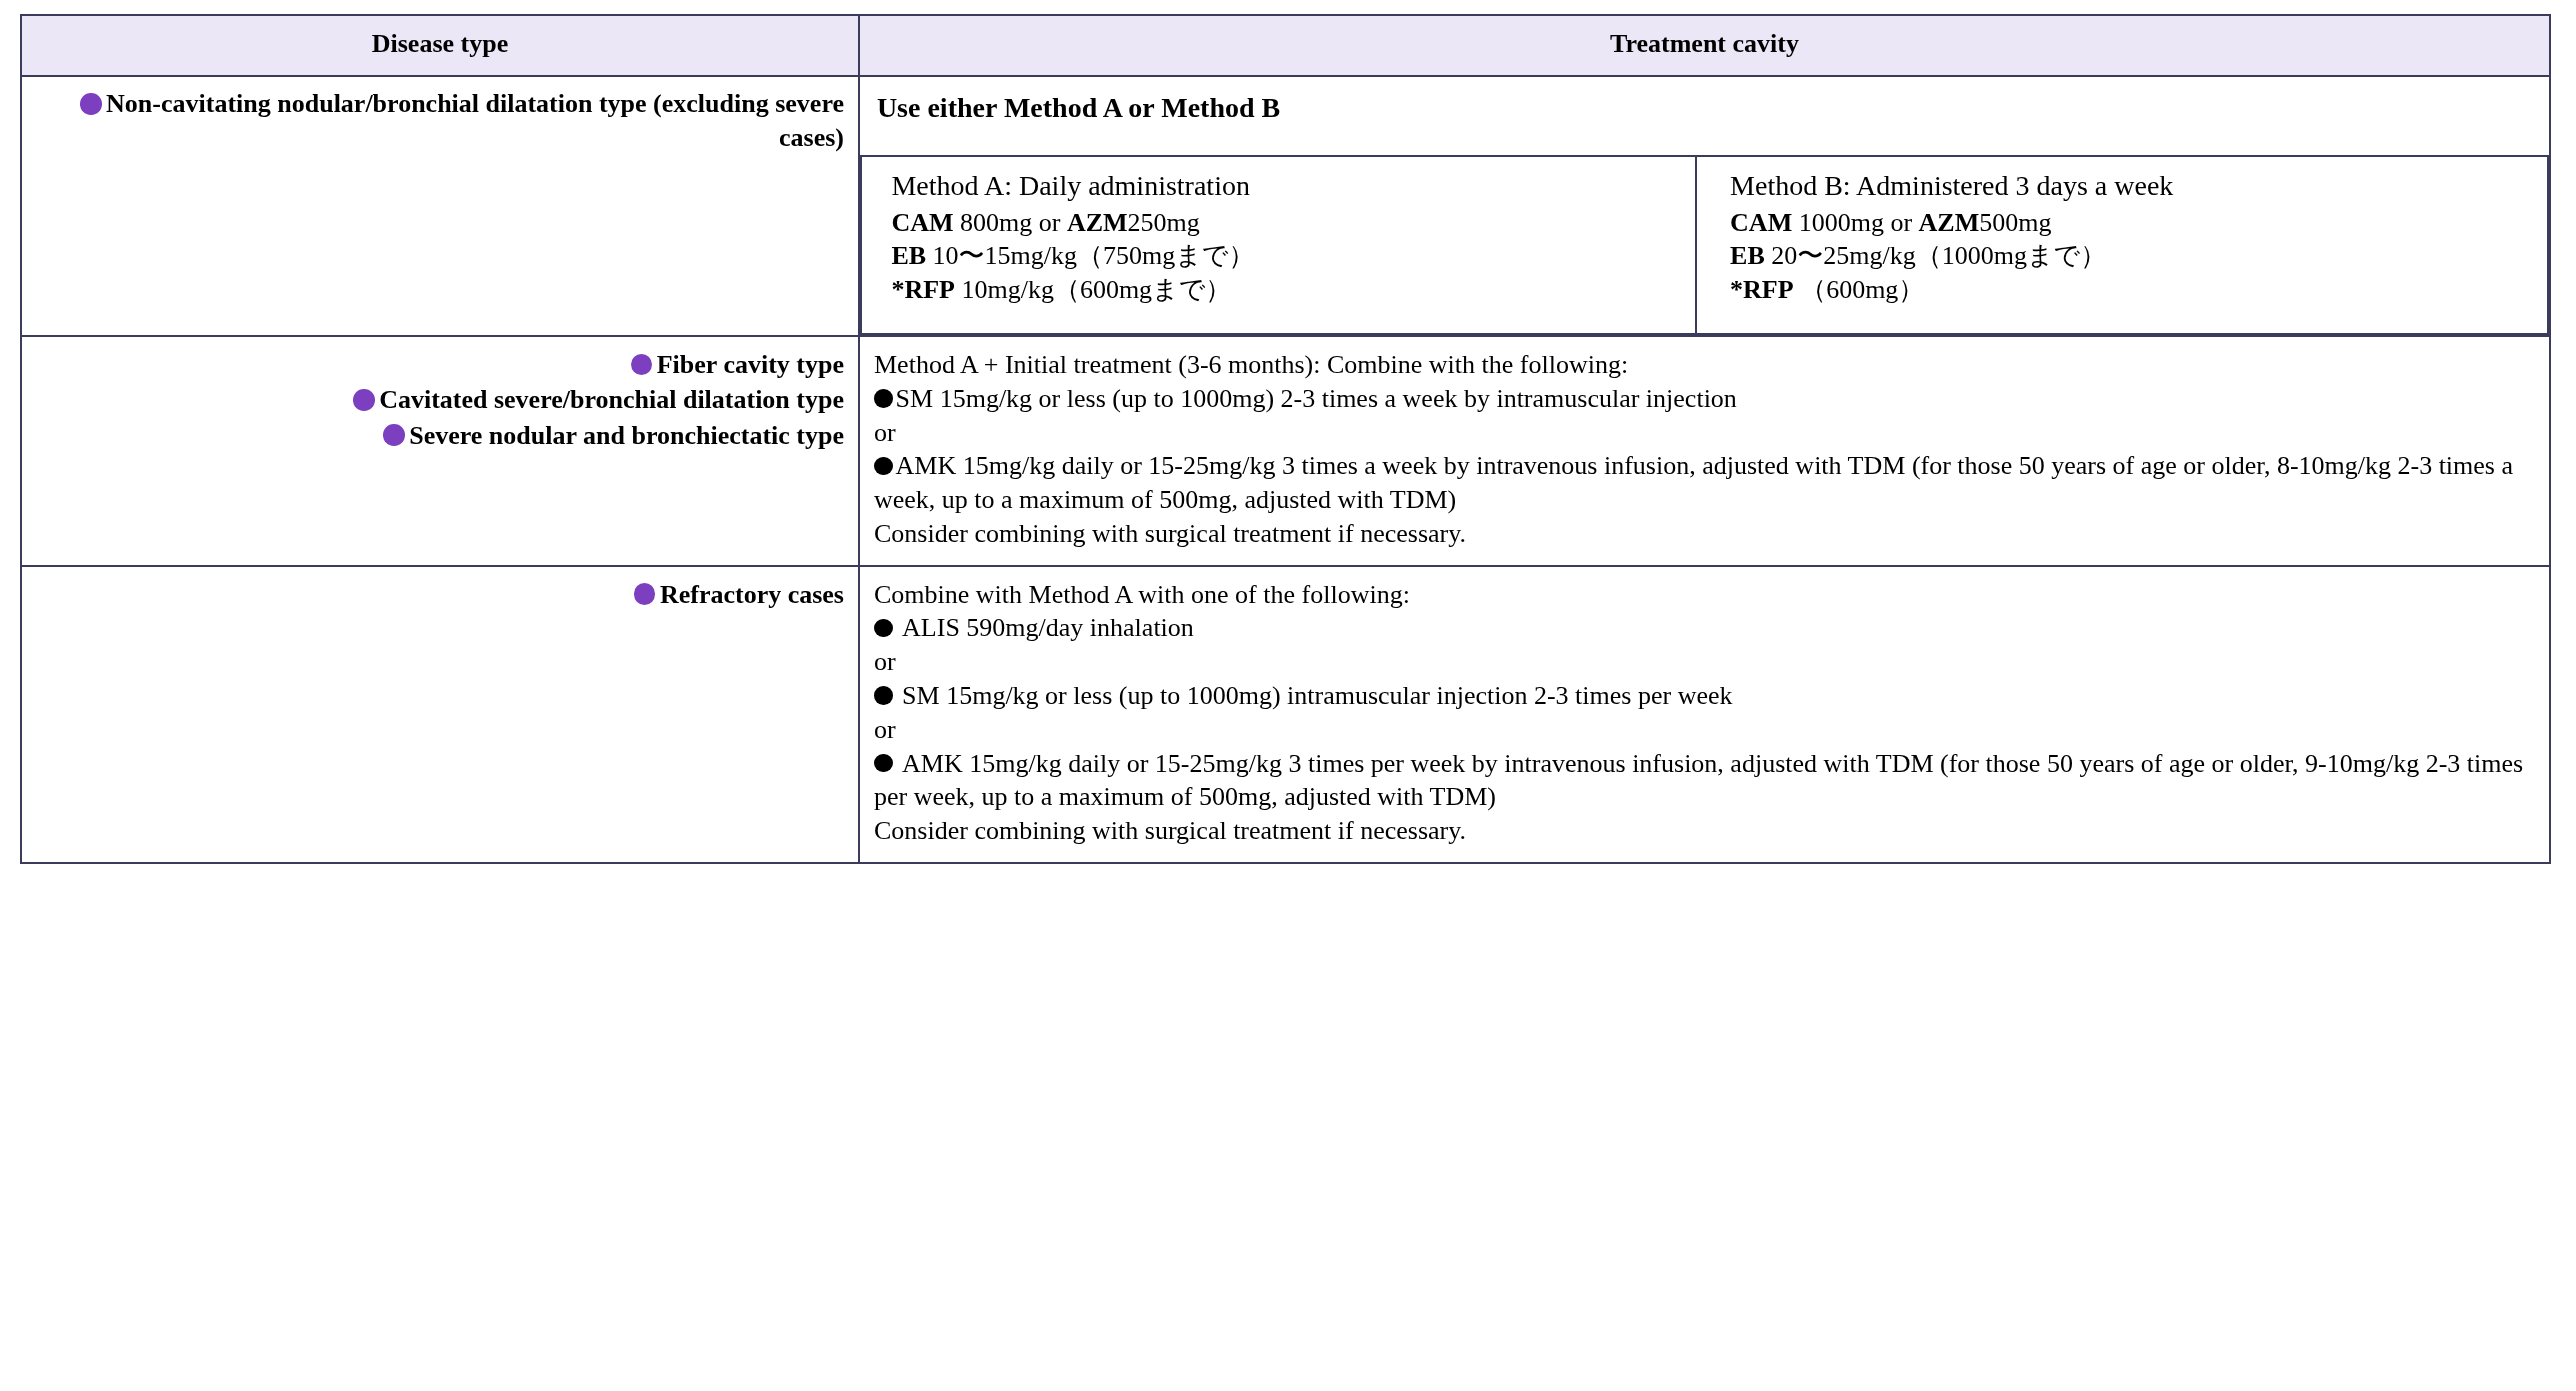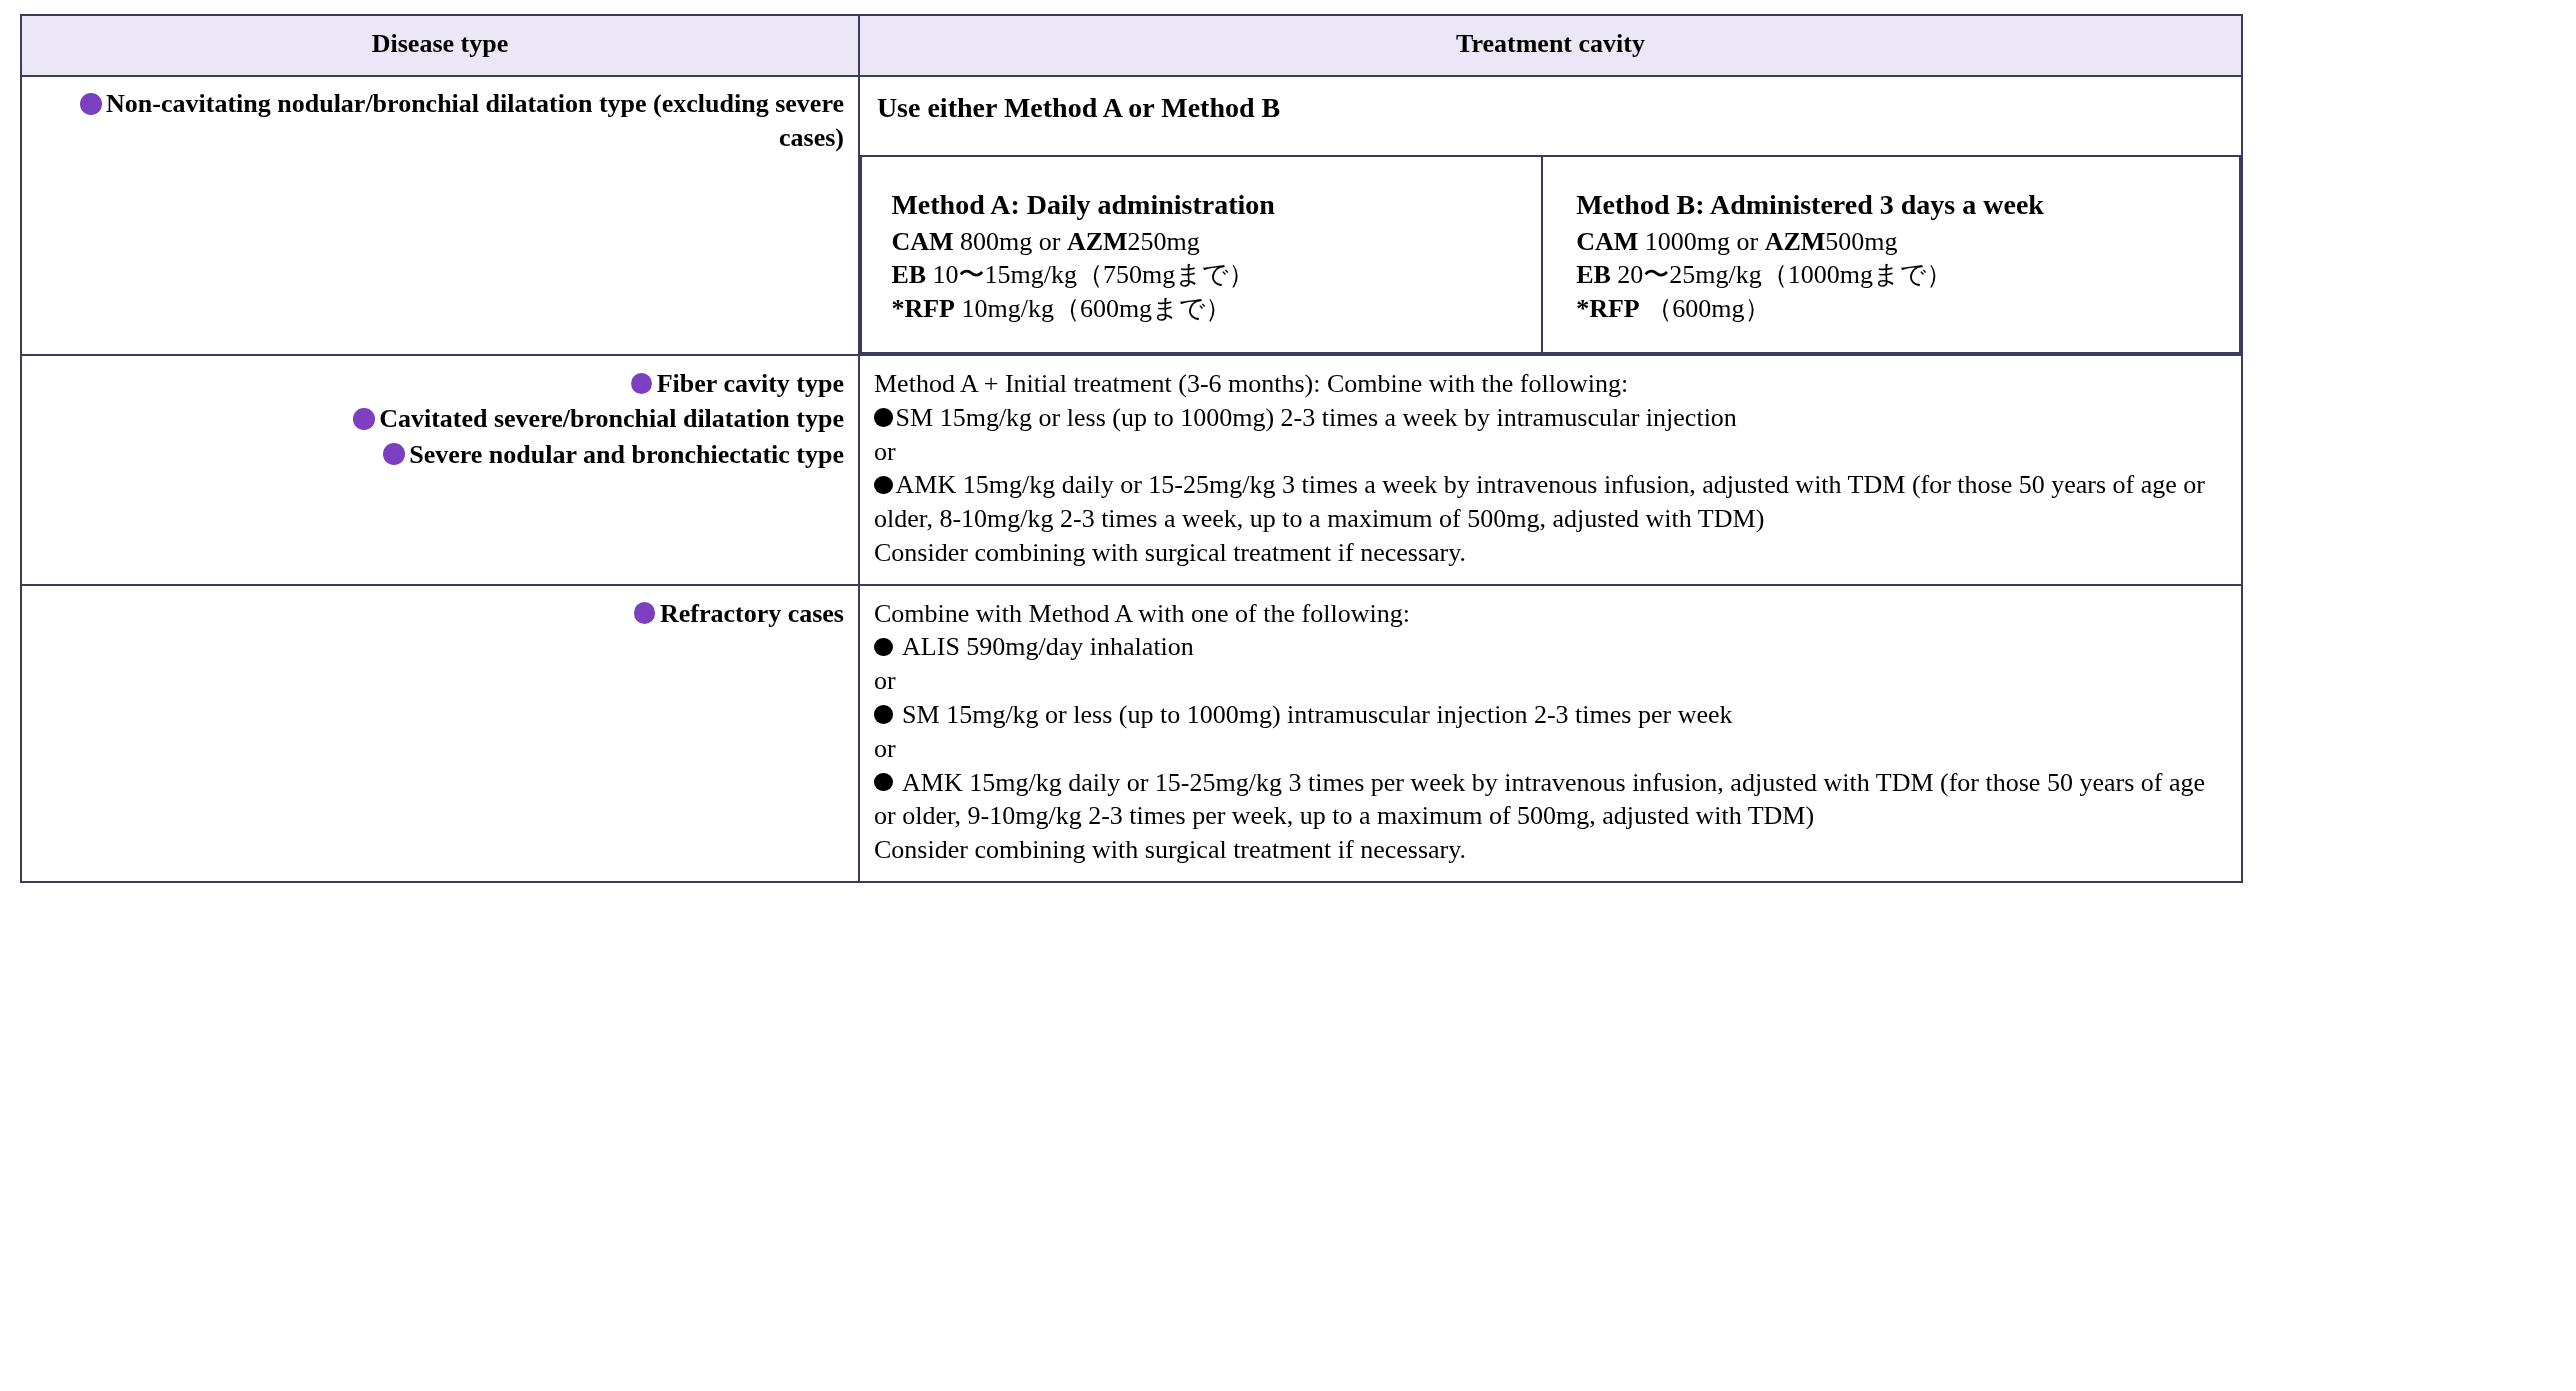--- a/index.html
+++ b/index.html
@@ -14,21 +14,21 @@
     color: #000000;
     overflow: hidden;
   }
   .sheet {
     padding: 14px 20px 0 20px;
     box-sizing: border-box;
   }
   table.reg {
     border-collapse: collapse;
     table-layout: fixed;
-    width: 2223px;
+    width: 2531px;
     border: 2.3px solid #3b3b5c;
   }
   table.reg td, table.reg th {
     border: 2.3px solid #3b3b5c;
     vertical-align: top;
     padding: 10.8px 14px 14px 14px;
     font-size: 26px;
     line-height: 1.30;
   }
   th.hdr {
@@ -80,24 +80,23 @@
   .nested td.right {
     width: 50%;
     padding-left: 33px;
   }
   .use-either {
     font-weight: bold;
     font-size: 28px;
     padding: 3.1px 0 14px 1.5px;
   }
   .method-title {
-    font-weight: bold;
+    font-weight: normal;
     font-size: 28px;
     margin-bottom: 1.5px;
-    margin-top: 19px;
   }
   .line { margin: 0; }
   .regimen-cell { font-size: 26px; line-height: 1.32; vertical-align: middle; }
   .regimen-cell p { margin: 0; }
   .big-dot {
     display: inline-block;
     width: 18.5px;
     height: 18.5px;
     border-radius: 50%;
     background: #000000;

